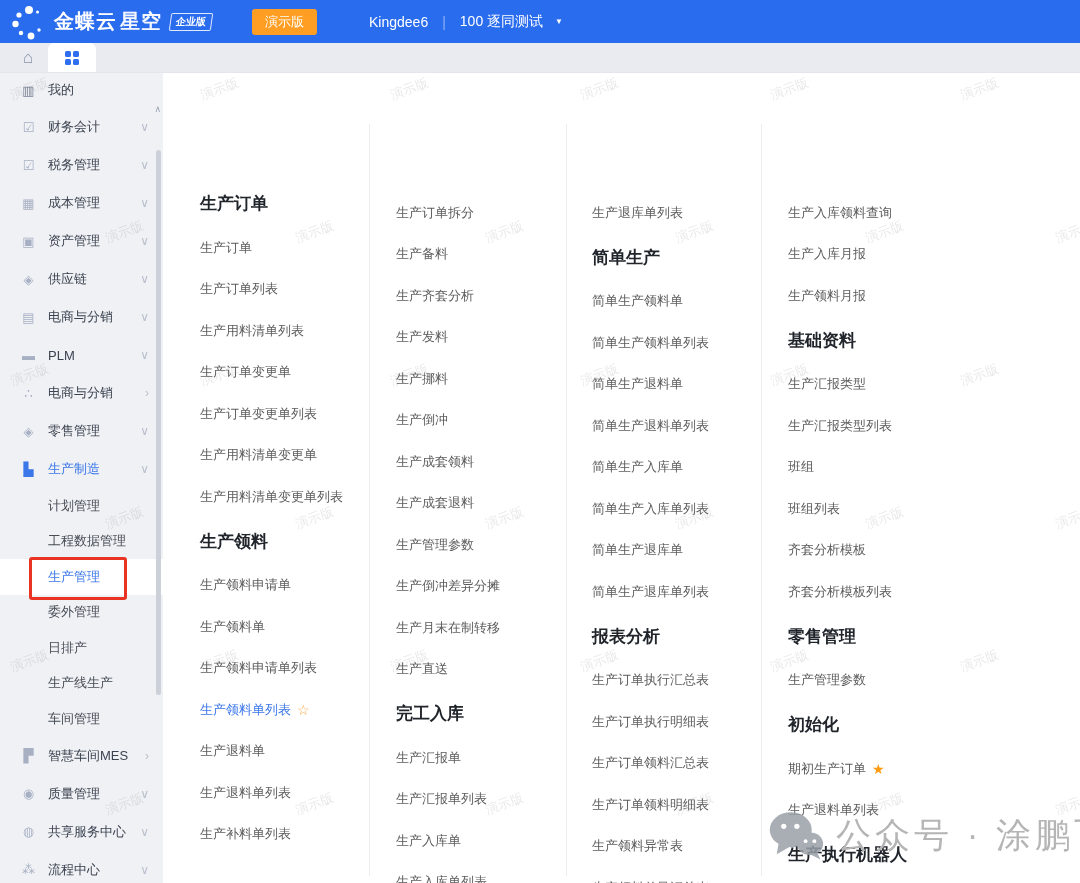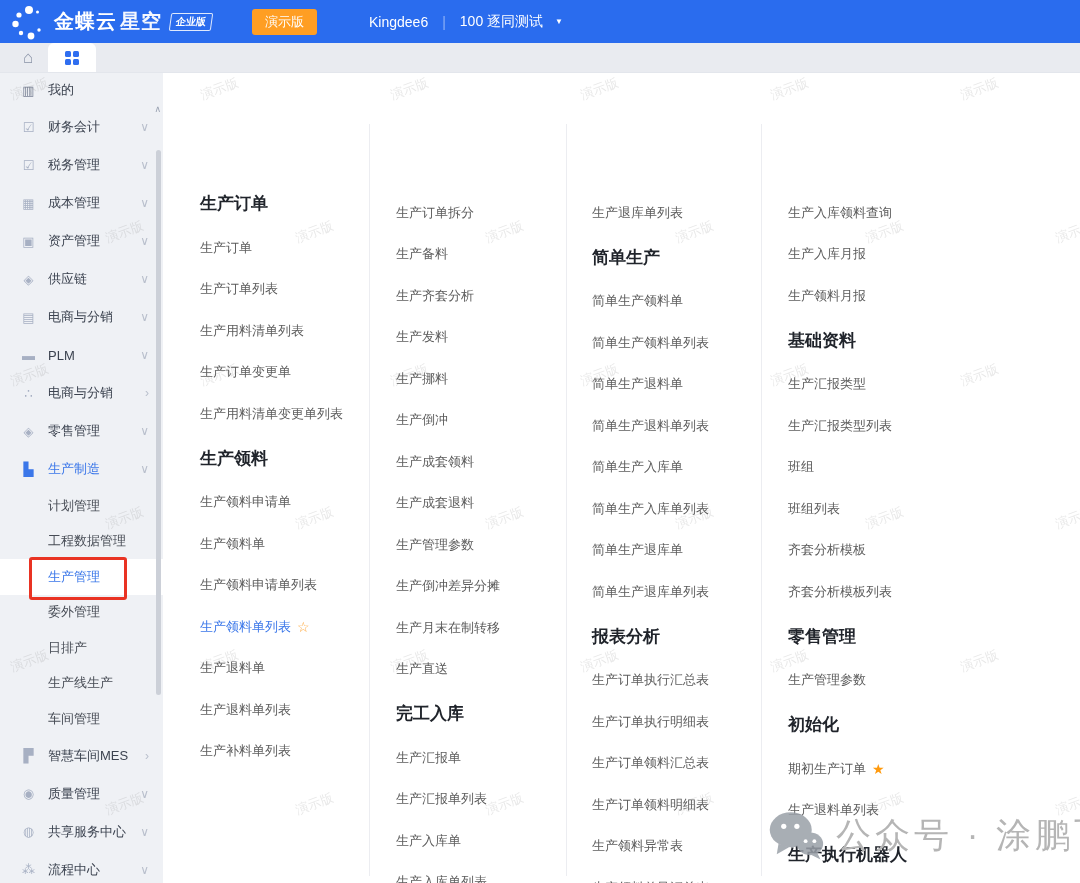--- a/index.html
+++ b/index.html
@@ -219,20 +219,26 @@
         <span>生产订单</span>
       </div>
       <div class="m-item">
         <span>生产订单列表</span>
       </div>
       <div class="m-item">
         <span>生产用料清单列表</span>
       </div>
       <div class="m-item">
         <span>生产订单变更单</span>
+      </div>
+      <div class="m-item">
+        <span>生产订单变更单列表</span>
+      </div>
+      <div class="m-item">
+        <span>生产用料清单变更单</span>
       </div>
       <div class="m-item">
         <span>生产用料清单变更单列表</span>
       </div>
       <div class="m-header">
         <span>生产领料</span>
       </div>
       <div class="m-item">
         <span>生产领料申请单</span>
       </div>

